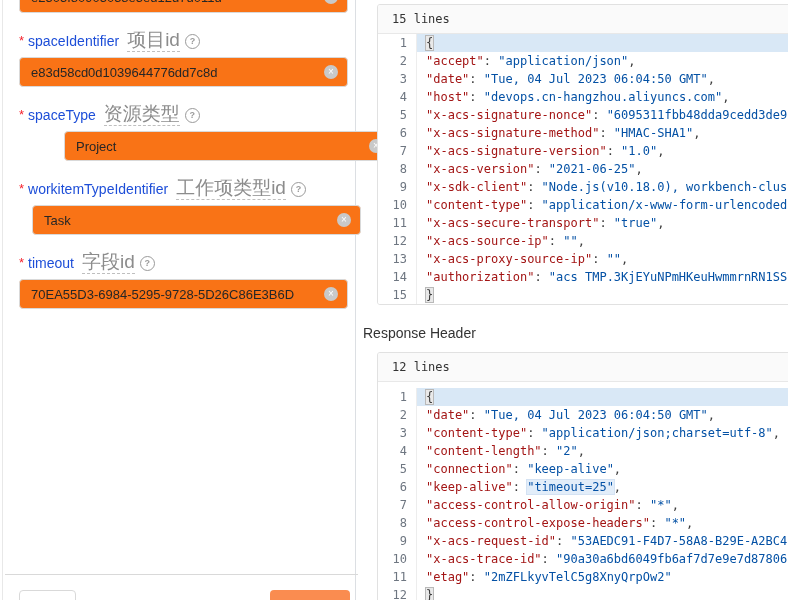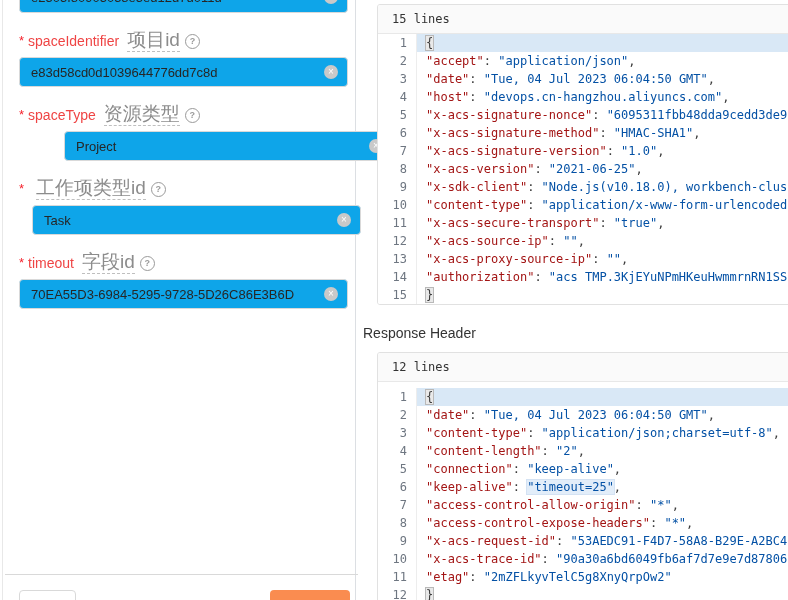--- a/index.html
+++ b/index.html
@@ -11,34 +11,34 @@
   .left-panel{
     position:absolute;left:2px;top:0;width:354px;height:600px;
     border-left:1px solid #e8e8e8;border-right:1px solid #dcdfe3;
     box-sizing:border-box;background:#fff;
   }
   .fld-label{
     position:absolute;left:16px;height:20px;line-height:20px;
     font-size:14px;color:#262626;white-space:nowrap;display:flex;align-items:center;
   }
   .req-star{color:#f5222d;margin-right:4px;font-size:13px;}
-  .fld-name{color:#ef4444;}
+  .fld-name{color:#1d4ed8;}
   .fld-hint{
     color:#8c8c8c;font-size:19px;margin-left:8px;
     border-bottom:1px dashed #bfbfbf;padding-bottom:1px;
   }
   .help-icon{
     display:inline-block;width:13px;height:13px;margin-left:5px;
     border:1px solid #9a9a9a;border-radius:50%;color:#9a9a9a;
     font-size:9px;line-height:13px;text-align:center;font-weight:bold;
   }
   .inp-wrap{position:absolute;left:16px;width:329px;height:30px;}
   .inp-wrap input{
     width:100%;height:100%;box-sizing:border-box;
-    border:1px solid #d9d9d9;border-radius:4px;background:#0ea5e9;
+    border:1px solid #d9d9d9;border-radius:4px;background:#f97316;
     padding:0 32px 0 11px;font-size:13px;color:#262626;
     font-family:"Liberation Sans",sans-serif;outline:none;
   }
   .clear-icon{
     position:absolute;right:10px;top:50%;margin-top:-7px;
     width:14px;height:14px;border-radius:50%;background:#c9c9c9;
     color:#fff;font-size:10px;line-height:14px;text-align:center;cursor:pointer;
   }
   .footer-sep{position:absolute;left:2px;top:574px;width:353px;border-top:1px solid #d9d9d9;}
   .btn-secondary{
@@ -110,20 +110,21 @@
     <span class="fld-hint">资源类型</span>
     <span class="help-icon">?</span>
   </div>
   <div class="inp-wrap" style="top:131px;padding-left:45px;">
     <input type="text" value="Project" style="">
     <span class="clear-icon">×</span>
   </div>
 
   <div class="fld-label" style="top:179px;">
     <span class="req-star">*</span>
+    <span class="fld-name">workitemTypeIdentifier</span>
     <span class="fld-hint">工作项类型id</span>
     <span class="help-icon">?</span>
   </div>
   <div class="inp-wrap" style="top:205px;padding-left:13px;">
     <input type="text" value="Task" style="">
     <span class="clear-icon">×</span>
   </div>
 
   <div class="fld-label" style="top:253px;">
     <span class="req-star">*</span>

